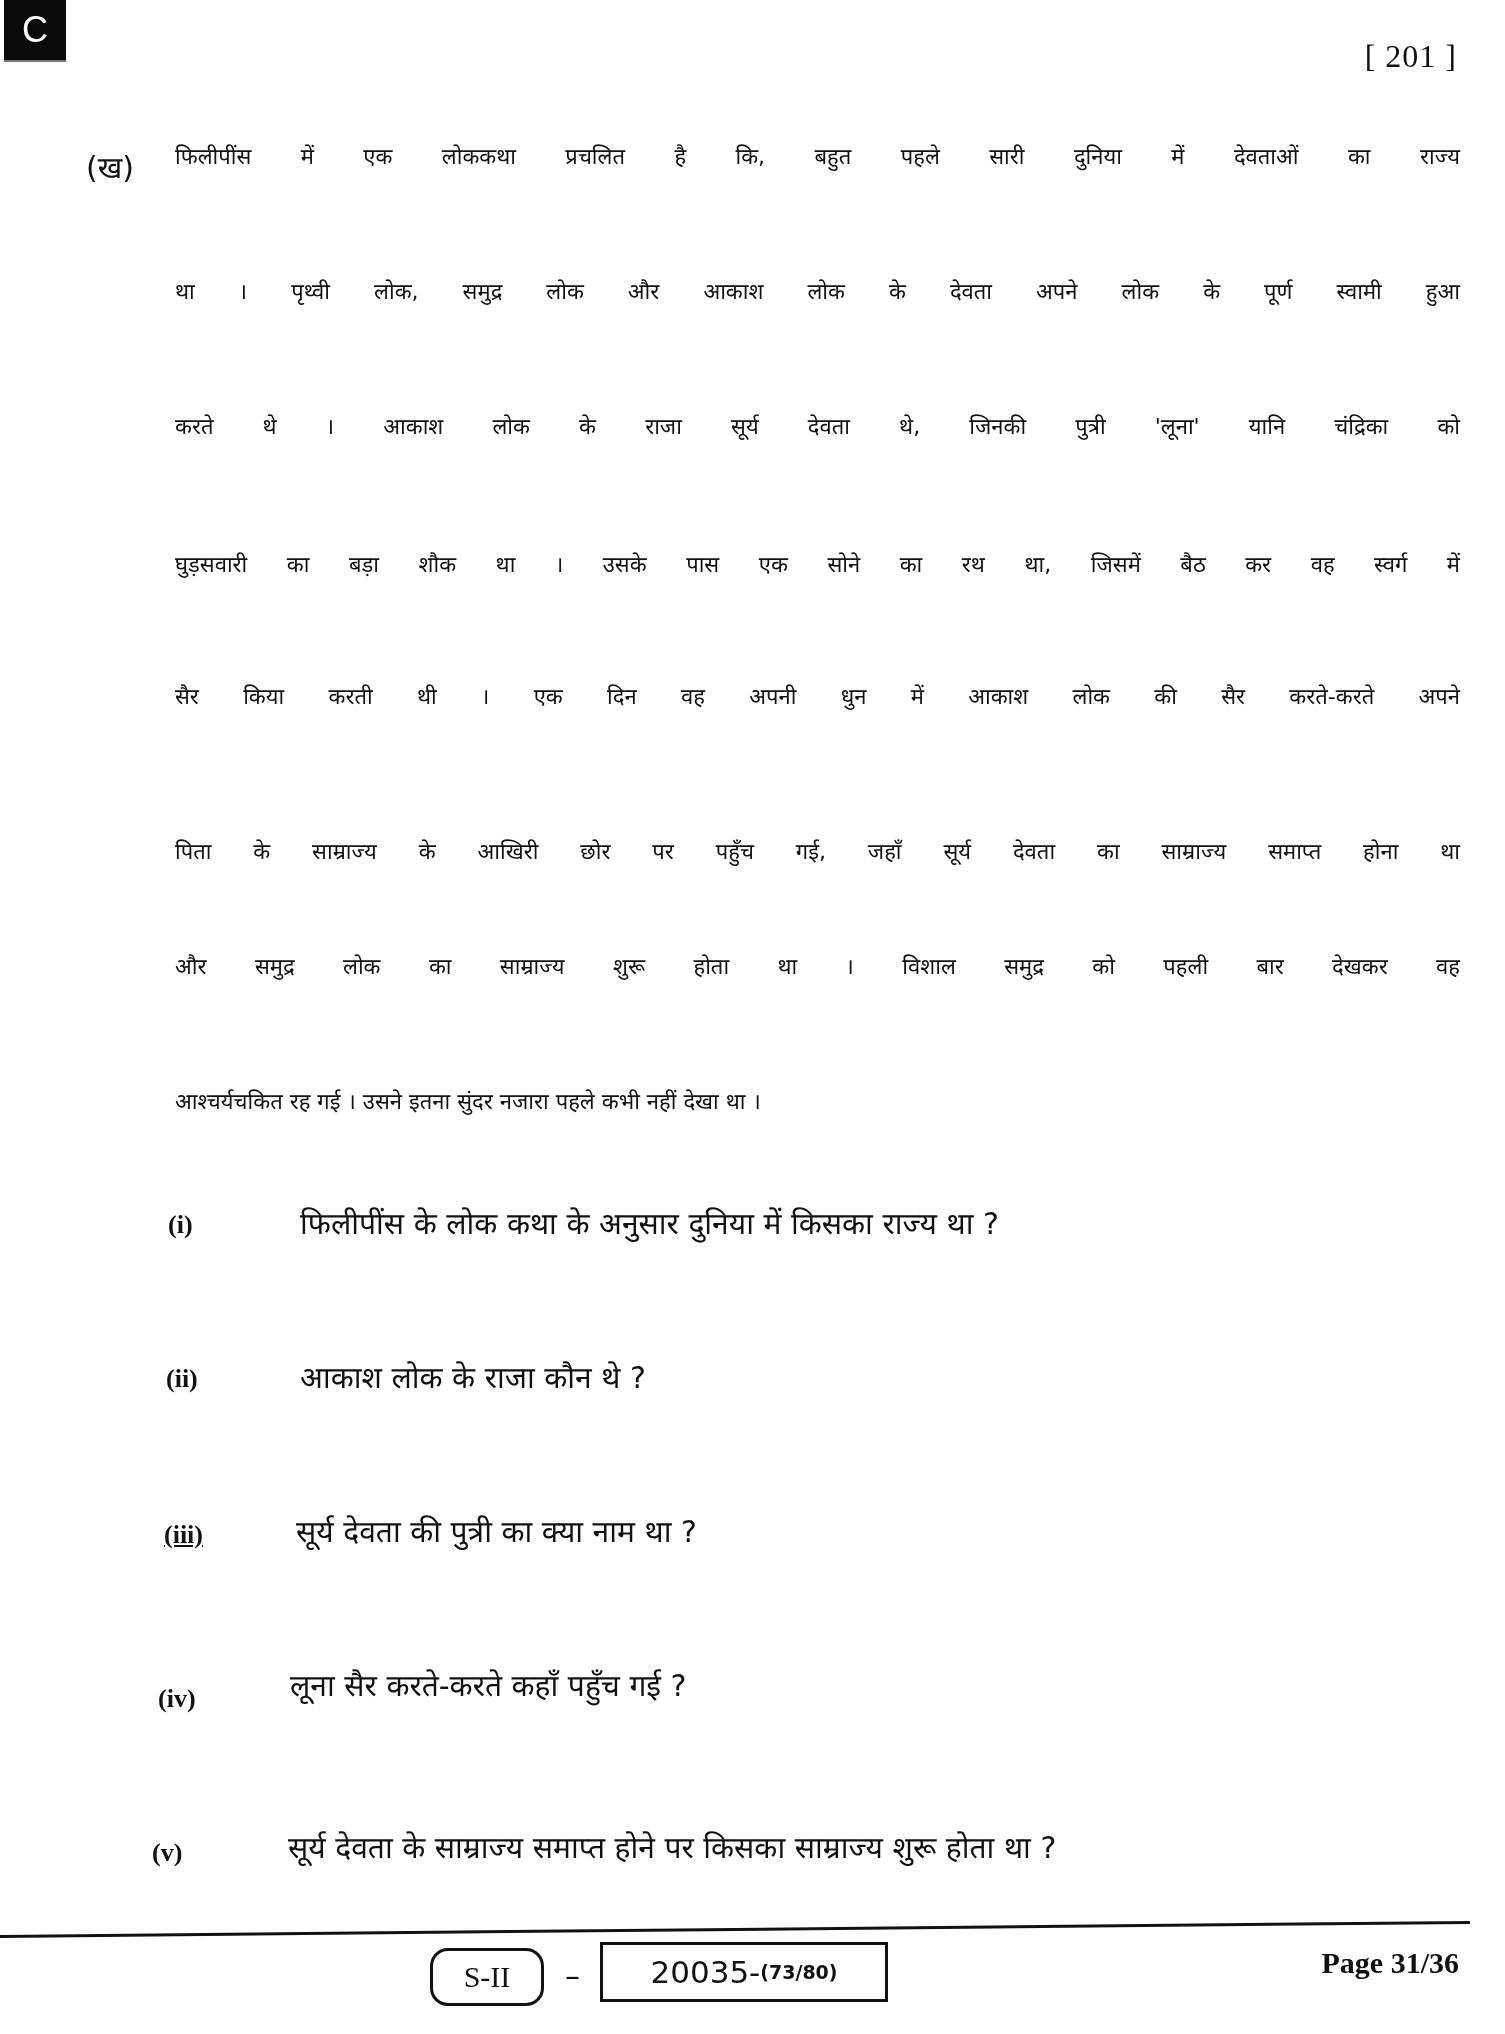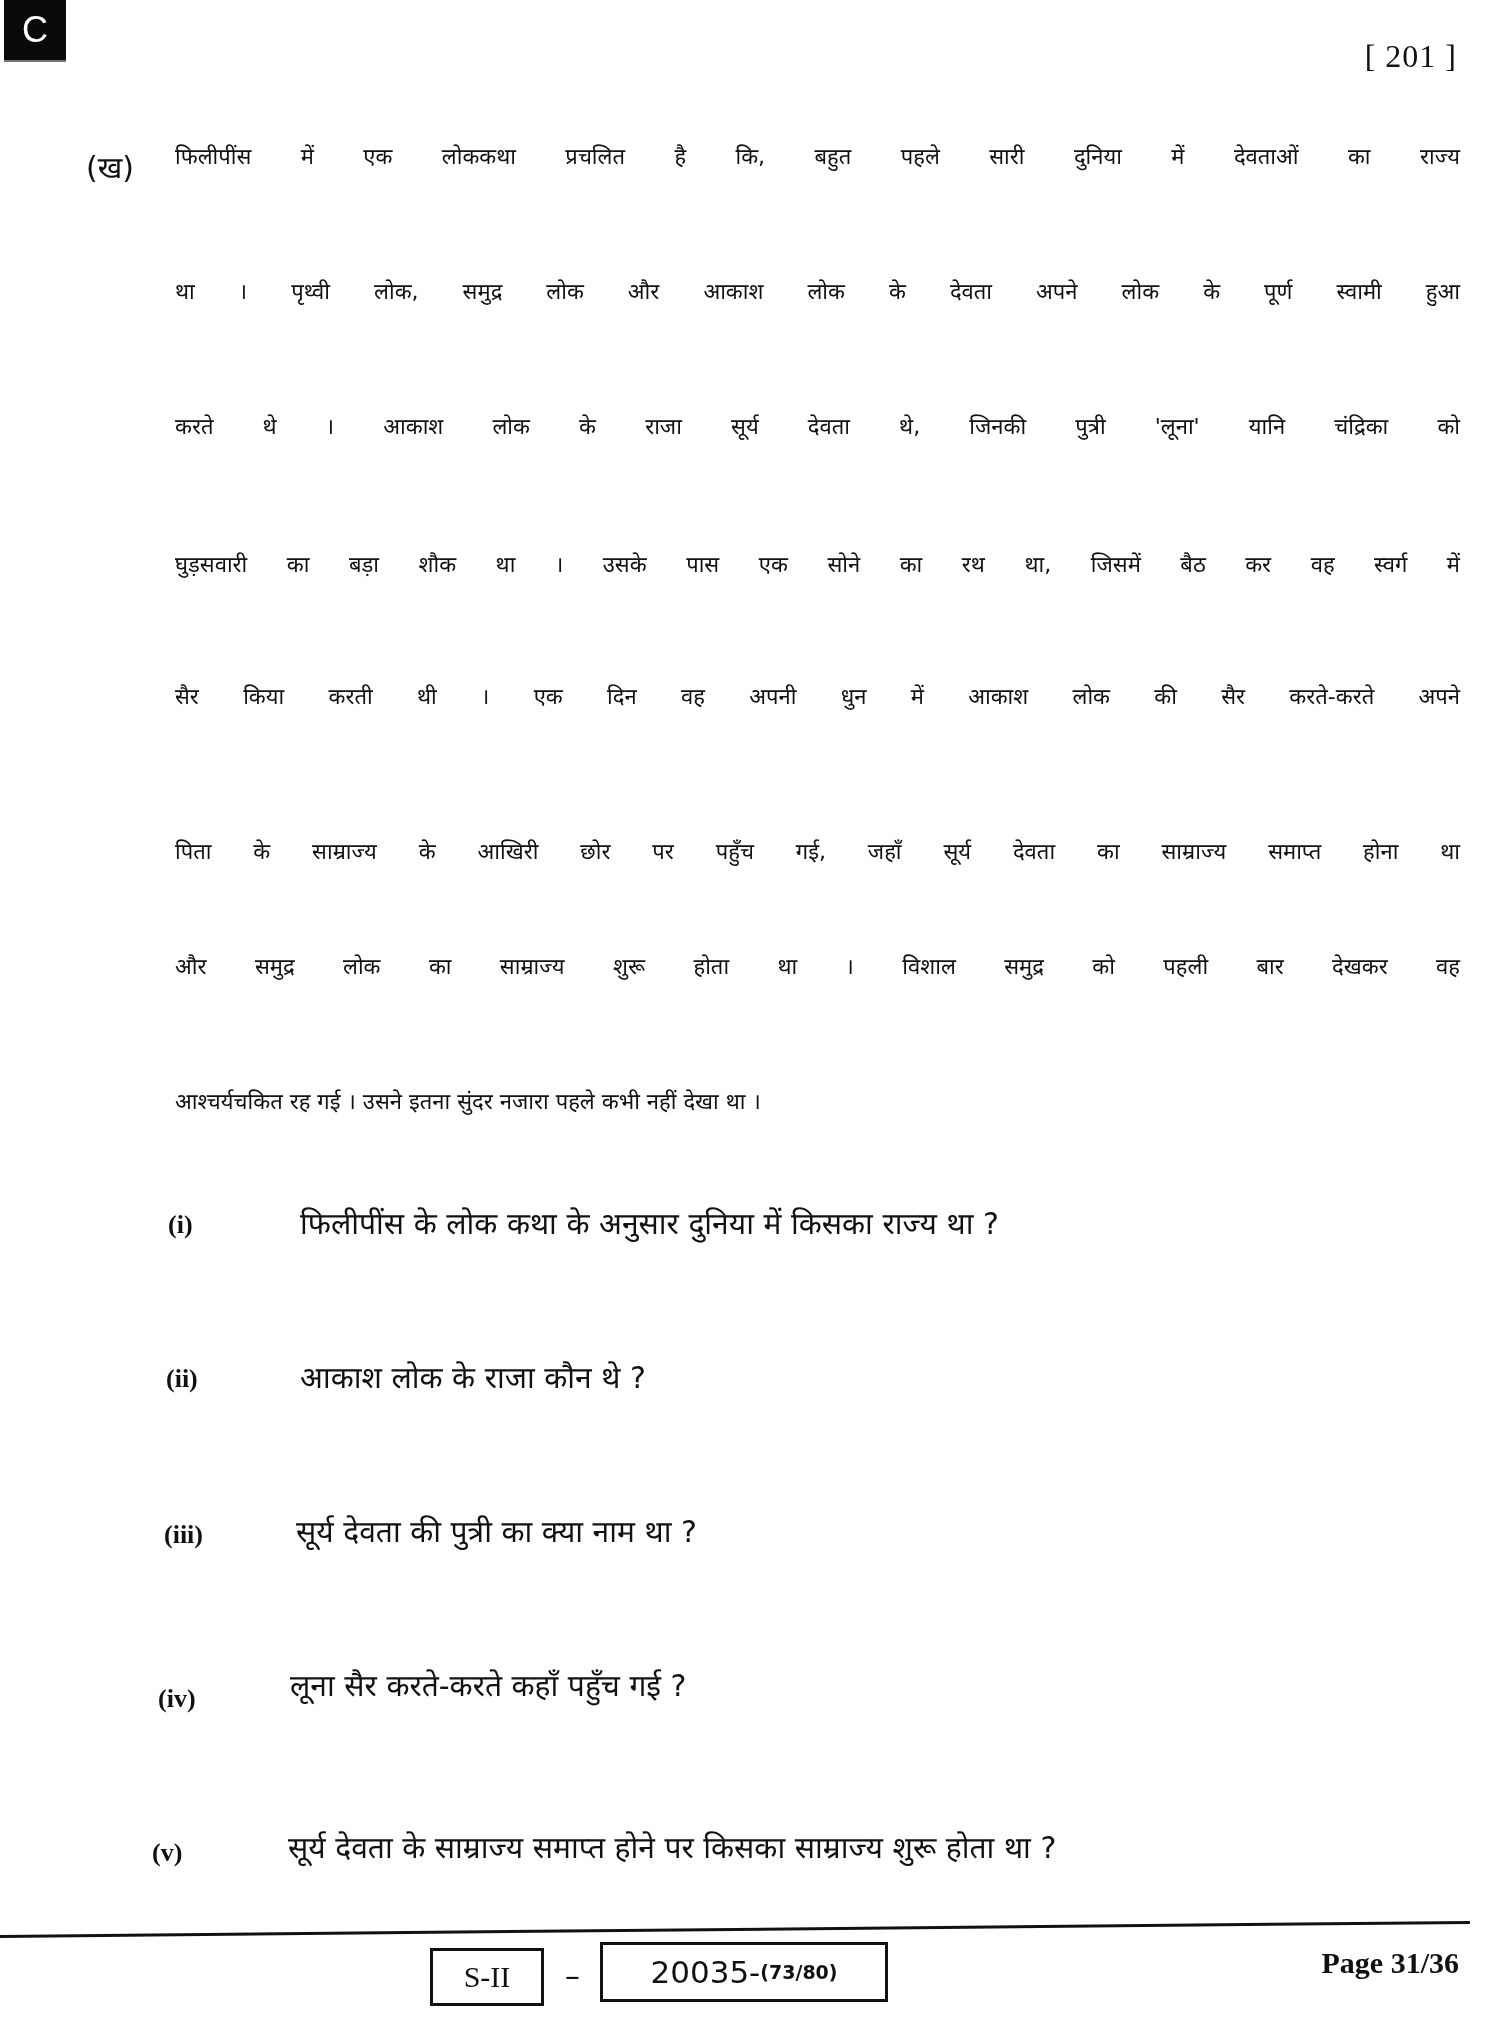--- a/index.html
+++ b/index.html
@@ -93,20 +93,21 @@
       align-items: center;
       justify-content: center;
     }
     .box-series {
       left: 430px;
       top: 1948px;
       width: 108px;
       height: 52px;
       font-size: 30px;
       font-family: "Liberation Serif", serif;
+      border-radius: 18px;
     }
     .dash {
       position: absolute;
       left: 565px;
       top: 1958px;
       font-size: 30px;
     }
     .box-code {
       left: 600px;
       top: 1942px;
@@ -151,21 +152,21 @@
 
 <div class="sub-q" style="top:1202px;">
   <span class="num" style="left:168px; top:8px;">(i)</span>
   <span class="text" style="left:300px;">फिलीपींस के लोक कथा के अनुसार दुनिया में किसका राज्य था ?</span>
 </div>
 <div class="sub-q" style="top:1356px;">
   <span class="num" style="left:166px; top:8px;">(ii)</span>
   <span class="text" style="left:300px;">आकाश लोक के राजा कौन थे ?</span>
 </div>
 <div class="sub-q" style="top:1510px;">
-  <span class="num" style="left:164px; top:10px;">(iii)</span>
+  <span class="num" style="left:164px; top:10px;text-decoration:underline;">(iii)</span>
   <span class="text" style="left:296px;">सूर्य देवता की पुत्री का क्या नाम था ?</span>
 </div>
 <div class="sub-q" style="top:1664px;">
   <span class="num" style="left:158px; top:20px;">(iv)</span>
   <span class="text" style="left:290px;">लूना सैर करते-करते कहाँ पहुँच गई ?</span>
 </div>
 <div class="sub-q" style="top:1826px;">
   <span class="num" style="left:152px; top:12px;">(v)</span>
   <span class="text" style="left:288px;">सूर्य देवता के साम्राज्य समाप्त होने पर किसका साम्राज्य शुरू होता था ?</span>
 </div>

